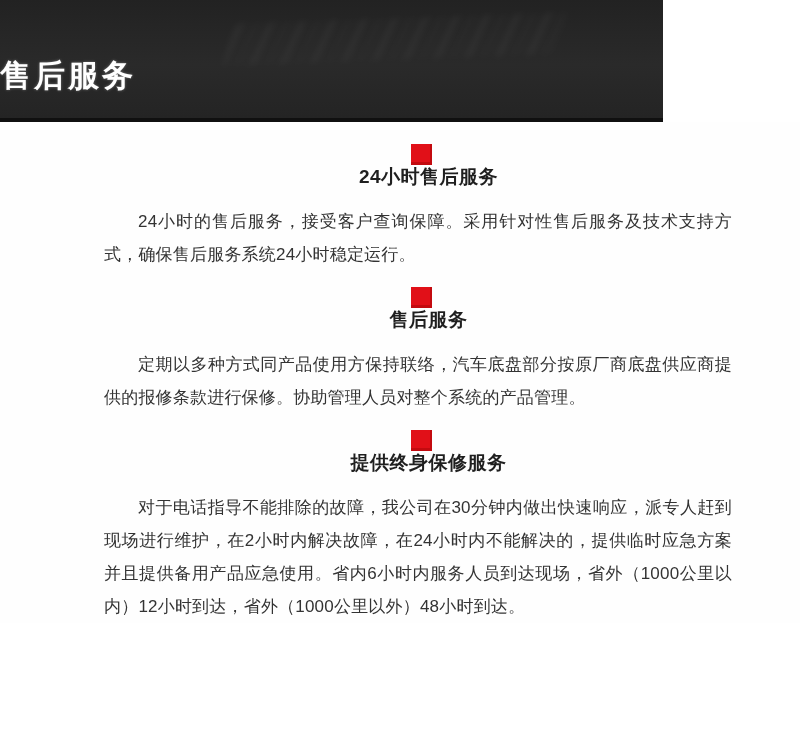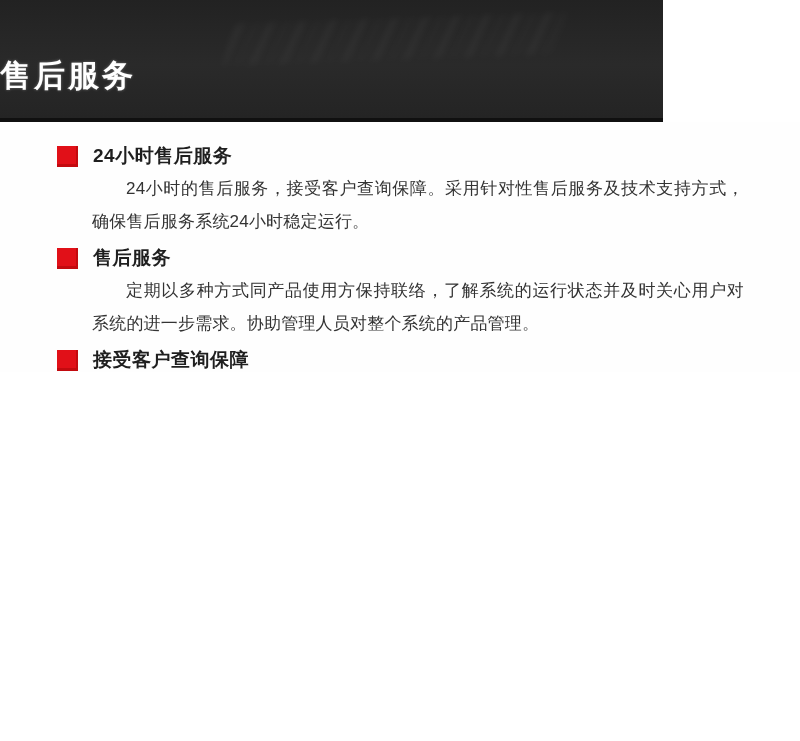--- a/index.html
+++ b/index.html
@@ -57,37 +57,38 @@
   .content {
     padding-top: 14px;
     background: #fefefe;
   }
   .sec-head {
     display: flex;
     align-items: center;
     margin: 8px 0 4px 0;
     padding-left: 57px;
     line-height: 24px;
+    flex-direction: column;
   }
   .bullet {
     width: 21px;
     height: 21px;
     background: #e11018;
     box-shadow: inset -2px -3px 0 rgba(140,0,0,0.35);
     margin-right: 15px;
     flex: 0 0 auto;
   }
   .sec-title {
     font-size: 19px;
     font-weight: bold;
     color: #1f1f1f;
     letter-spacing: 0.5px;
   }
   .sec-body p {
-    margin: 4px;
+    margin: 16px;
     padding: 0 52px 0 88px;
     font-size: 17px;
     line-height: 33px;
     color: #333333;
     text-align: justify;
     text-indent: 2em;
     letter-spacing: 0.2px;
   }
 </style>
 </head>
@@ -109,27 +110,28 @@
       <p>24小时的售后服务，接受客户查询保障。采用针对性售后服务及技术支持方式，确保售后服务系统24小时稳定运行。</p>
     </div>
   </div>
 
   <div class="section">
     <div class="sec-head">
       <span class="bullet"></span>
       <span class="sec-title">售后服务</span>
     </div>
     <div class="sec-body">
-      <p>定期以多种方式同产品使用方保持联络，了解系统的运行状态并及时关心用户对系统的进一步需求。协助管理人员对整个系统的产品管理。</p>
+      <p>定期以多种方式同产品使用方保持联络，汽车底盘部分按原厂商底盘供应商提供的报修条款进行保修。协助管理人员对整个系统的产品管理。</p>
     </div>
   </div>
 
   <div class="section">
     <div class="sec-head">
       <span class="bullet"></span>
-      <span class="sec-title">接受客户查询保障</span>
+      <span class="sec-title">提供终身保修服务</span>
     </div>
     <div class="sec-body">
+      <p>对于电话指导不能排除的故障，我公司在30分钟内做出快速响应，派专人赶到现场进行维护，在2小时内解决故障，在24小时内不能解决的，提供临时应急方案并且提供备用产品应急使用。省内6小时内服务人员到达现场，省外（1000公里以内）12小时到达，省外（1000公里以外）48小时到达。</p>
     </div>
   </div>
 
 
 </div>
 
 </body></html>

